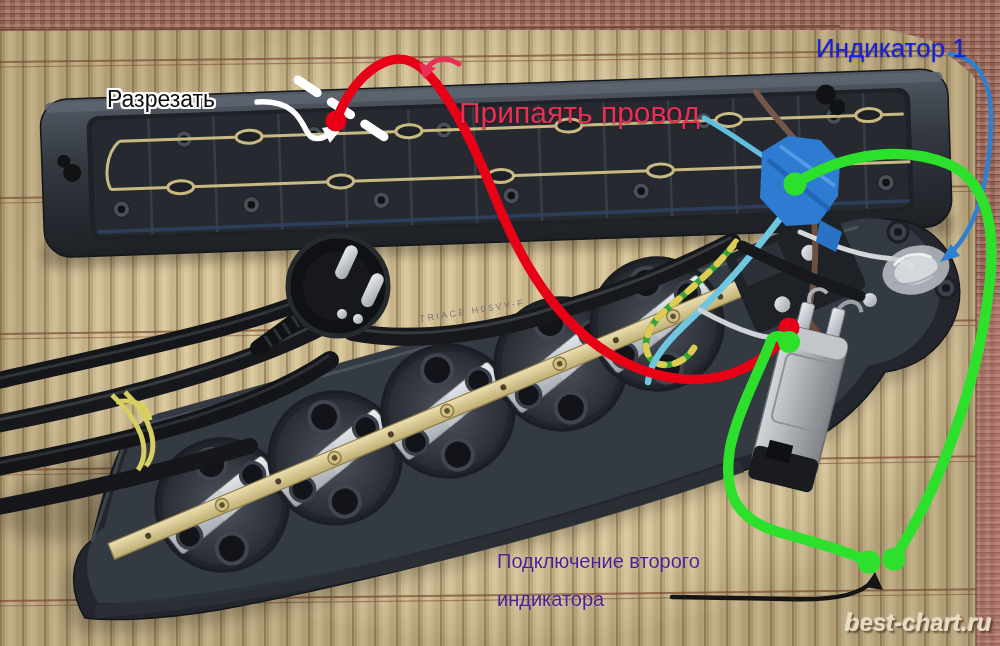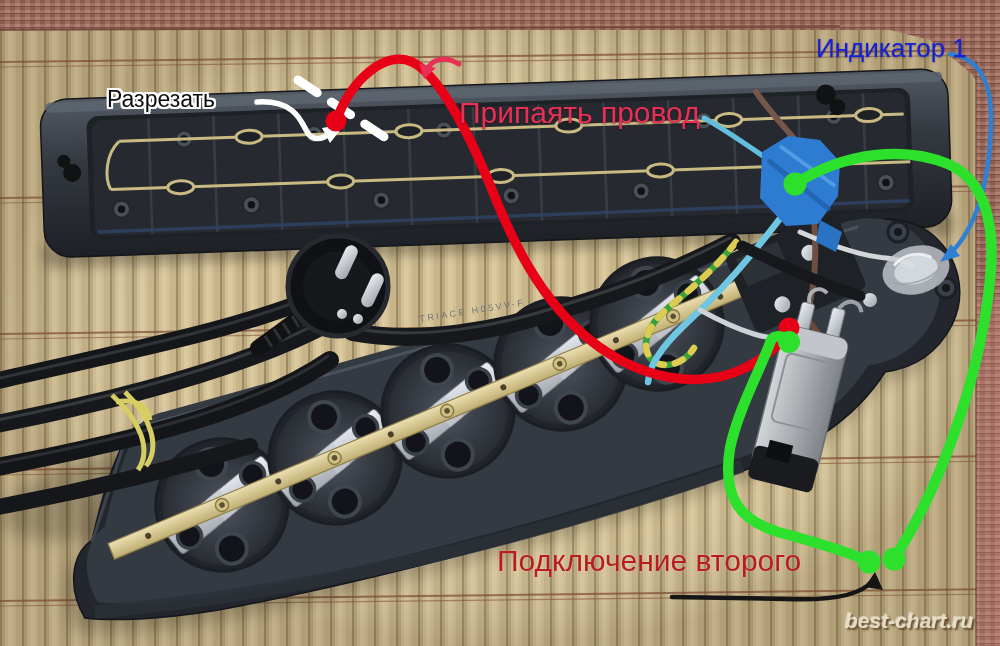--- a/index.html
+++ b/index.html
@@ -5,23 +5,23 @@
   html,body{margin:0;padding:0;background:#222;}
   #stage{position:relative;width:1000px;height:646px;overflow:hidden;
          font-family:"Liberation Sans", sans-serif;background:#d2bf93;}
   #stage svg{position:absolute;left:0;top:0;}
   .lbl{position:absolute;white-space:nowrap;pointer-events:none;}
   .lbl-cut{left:107px;top:86px;font-size:23px;color:#0d0d0d;
     text-shadow:-2px -2px 0 #fff,2px -2px 0 #fff,-2px 2px 0 #fff,2px 2px 0 #fff,
                  0 -2px 0 #fff,0 2px 0 #fff,-2px 0 0 #fff,2px 0 0 #fff;}
   .lbl-solder{left:459px;top:54px;font-size:30px;text-shadow:0 1px 2px rgba(40,0,10,.55);margin-top:42px;}
   .lbl-ind1{left:786px;top:33px;font-size:26px;font-weight:500;text-shadow:0 1px 2px rgba(10,10,60,.35);margin-left:30px;}
-  .lbl-second{left:497px;top:542px;font-size:30px;line-height:38px;color:#b91c1c;
+  .lbl-second{left:497px;top:542px;font-size:20px;line-height:38px;color:#4c1d95;
     text-shadow:0 0 2px rgba(255,255,255,.35);}
-  .lbl-watermark{left:845px;top:609px;font-size:21px;font-weight:bold;font-style:italic;
+  .lbl-watermark{left:845px;top:609px;font-size:24px;font-weight:bold;font-style:italic;
     color:rgba(233,223,199,.95);
     text-shadow:2px 2px 2px rgba(80,54,34,.8), -1px -1px 1px rgba(255,255,255,.55);}
   .blur6{filter:blur(6px);}
   .blur8{filter:blur(8px);}
 </style>
 </head>
 <body>
 
 <div id="stage">
 <svg width="1000" height="646" viewBox="0 0 1000 646">
@@ -334,16 +334,17 @@
     <polygon points="875,572 883,590 865,587" style="fill: rgb(21, 21, 21);"></polygon>
   </g>
 </svg>
 
 <div>
   <div class="lbl lbl-cut">Разрезать</div>
   <div class="lbl lbl-solder" style="color: rgb(232, 48, 86);">Припаять провод</div>
   <div class="lbl lbl-ind1" style="color: rgb(21, 32, 216);">Индикатор 1</div>
   <div class="lbl lbl-second">
     <span>Подключение второго</span><br>
+    <span>индикатора</span>
   </div>
   <div class="lbl lbl-watermark">best-chart.ru</div>
 </div>
 </div>
 
 </body></html>

